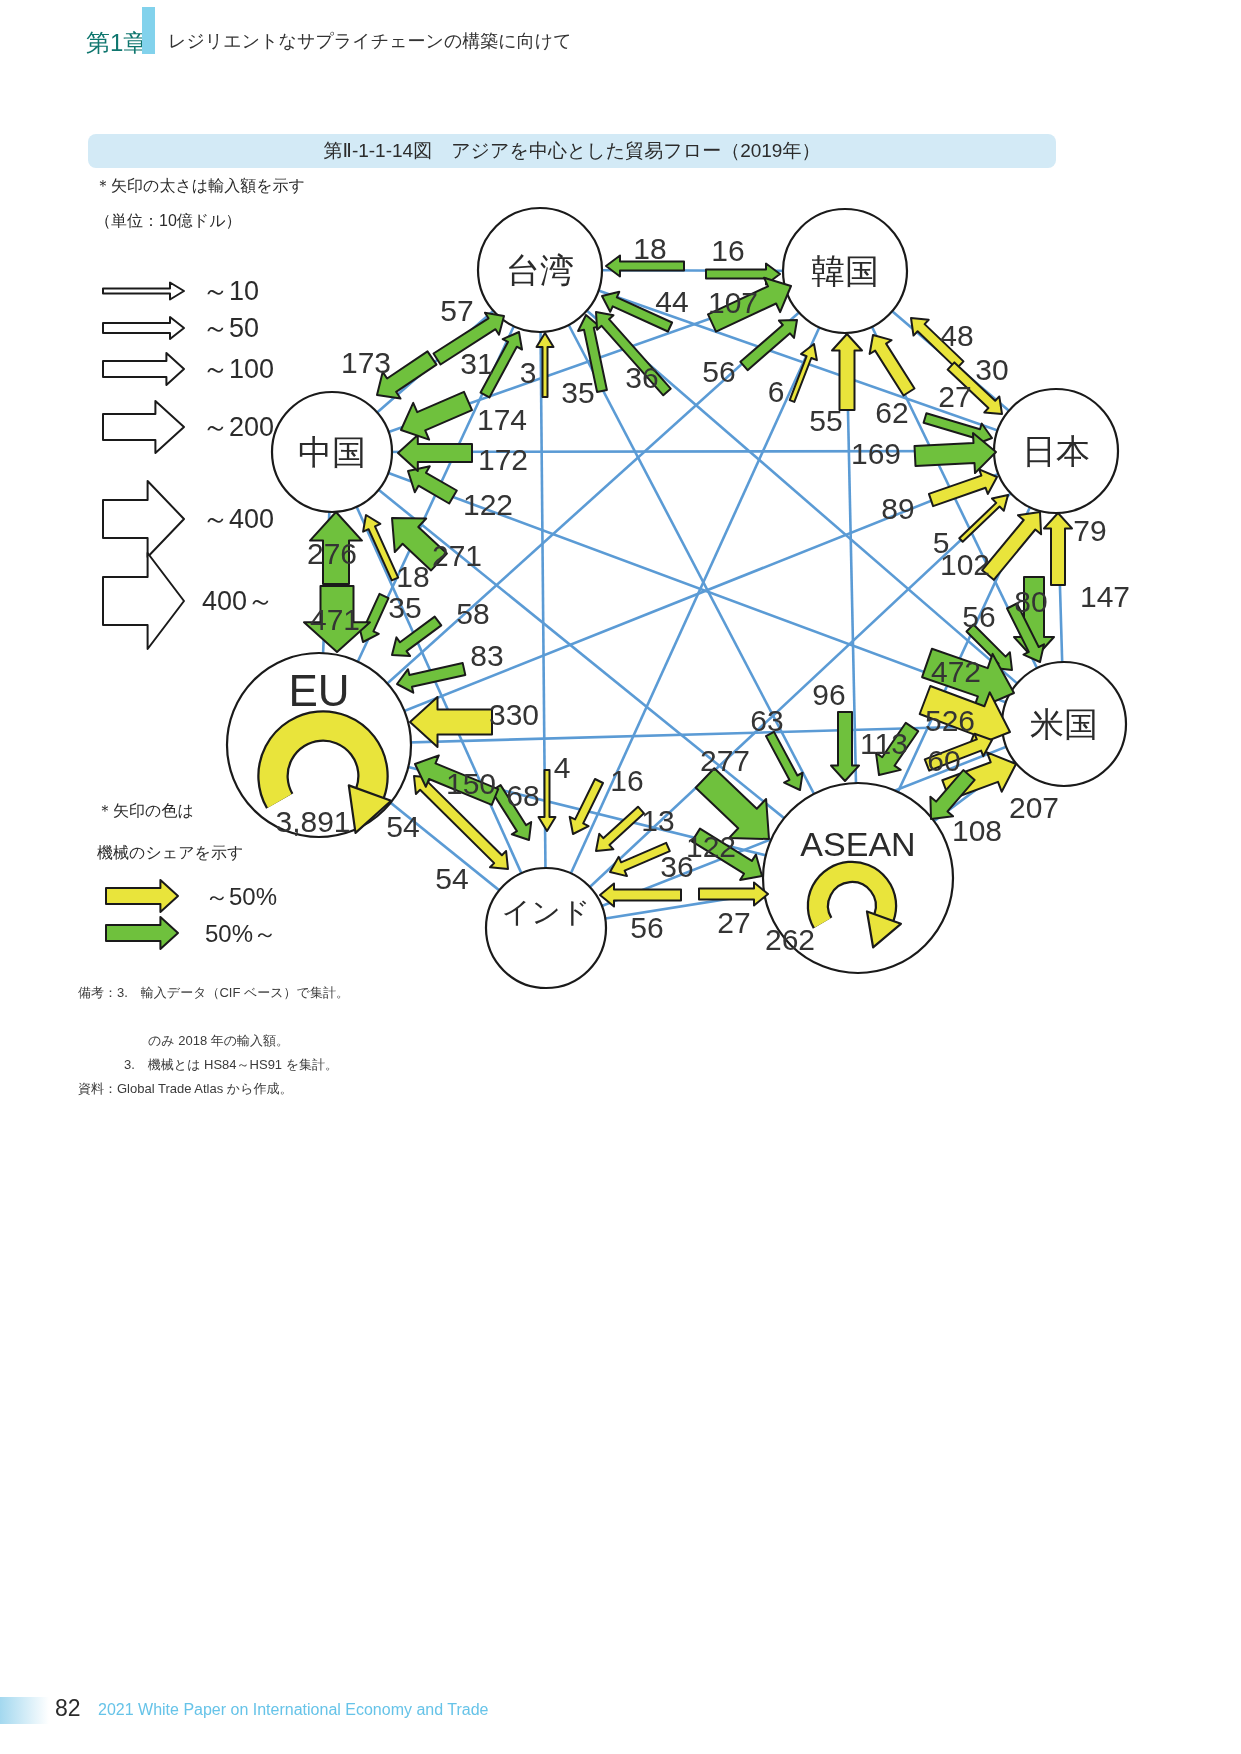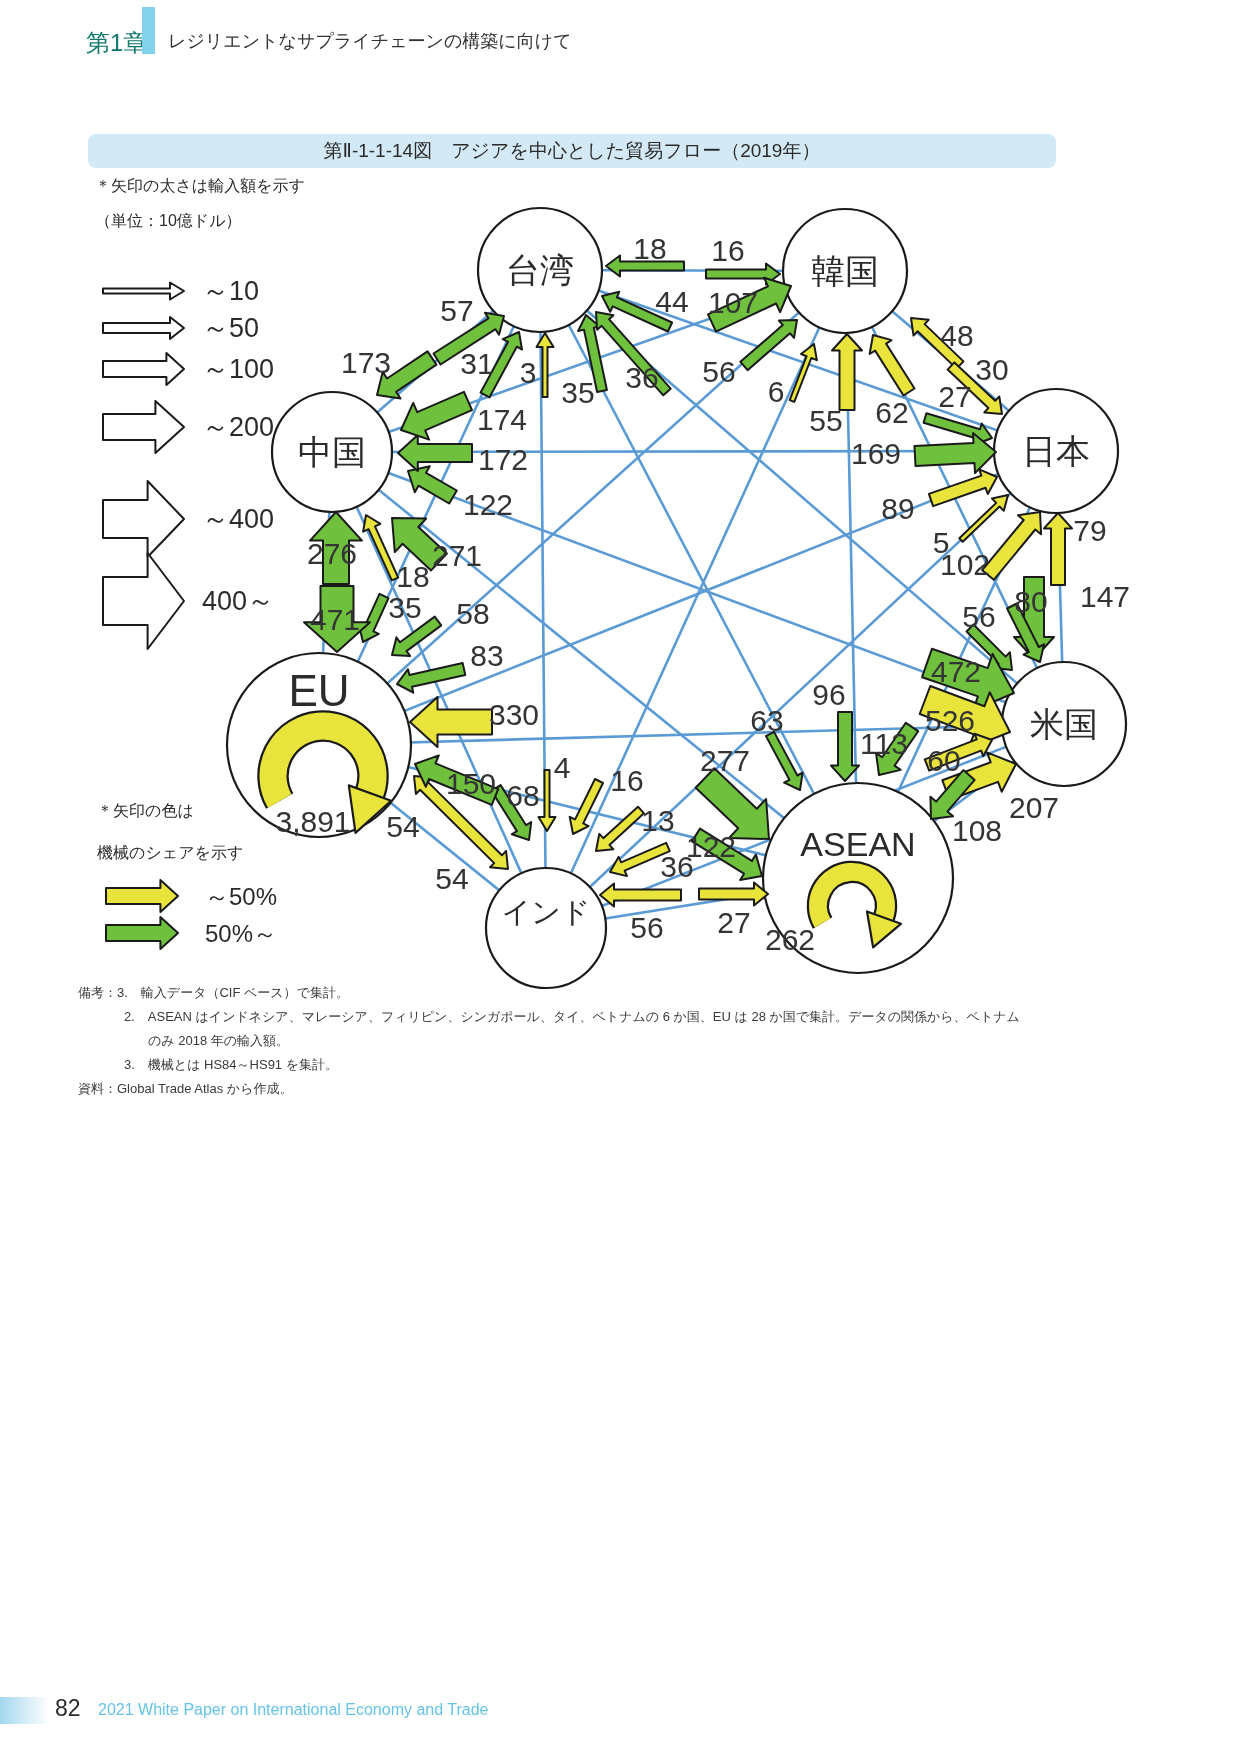--- a/index.html
+++ b/index.html
@@ -227,21 +227,20 @@
       </g>
       <g>
         <polygon points="106.0,904.0 160.4,904.0 160.4,912.0 178.0,896.0 160.4,880.0 160.4,888.0 106.0,888.0" fill="#e9e43b" stroke="#1a1a1a" stroke-width="2" stroke-linejoin="round"></polygon>
         <text x="205" y="896" font-size="24" text-anchor="start" dominant-baseline="central" fill="#2b2b2b">～50%</text>
         <polygon points="106.0,941.0 160.4,941.0 160.4,949.0 178.0,933.0 160.4,917.0 160.4,925.0 106.0,925.0" fill="#6fc13d" stroke="#1a1a1a" stroke-width="2" stroke-linejoin="round"></polygon>
         <text x="205" y="933" font-size="24" text-anchor="start" dominant-baseline="central" fill="#2b2b2b">50%～</text>
       </g>
     </svg>
 
   <div class="abs note n1">備考：3.　輸入データ（CIF ベース）で集計。</div>
-  <div class="abs note n2">2.　ASEAN はインドネシア、マレーシア、フィリピン、シンガポール、タイ、ベトナムの 6 か国、EU は 28 か国で集計。データの関係から、ベトナム</div>
   <div class="abs note n3">のみ 2018 年の輸入額。</div>
   <div class="abs note n4">3.　機械とは HS84～HS91 を集計。</div>
   <div class="abs note n5">資料：Global Trade Atlas から作成。</div>
 
   <div class="abs ftr-bar"></div>
   <div class="abs ftr-num">82</div>
   <div class="abs ftr-title">2021 White Paper on International Economy and Trade</div>
 
 </div>
 

